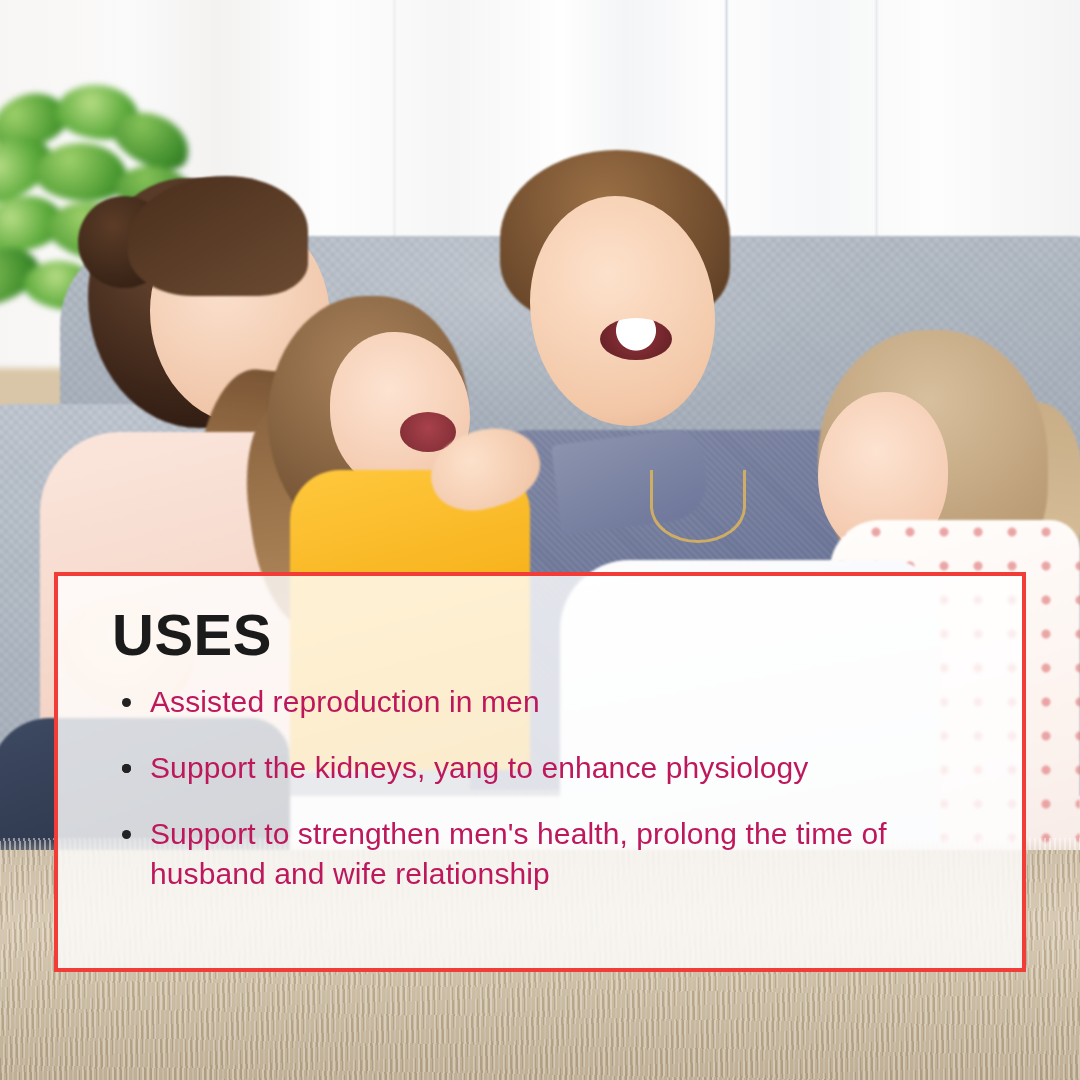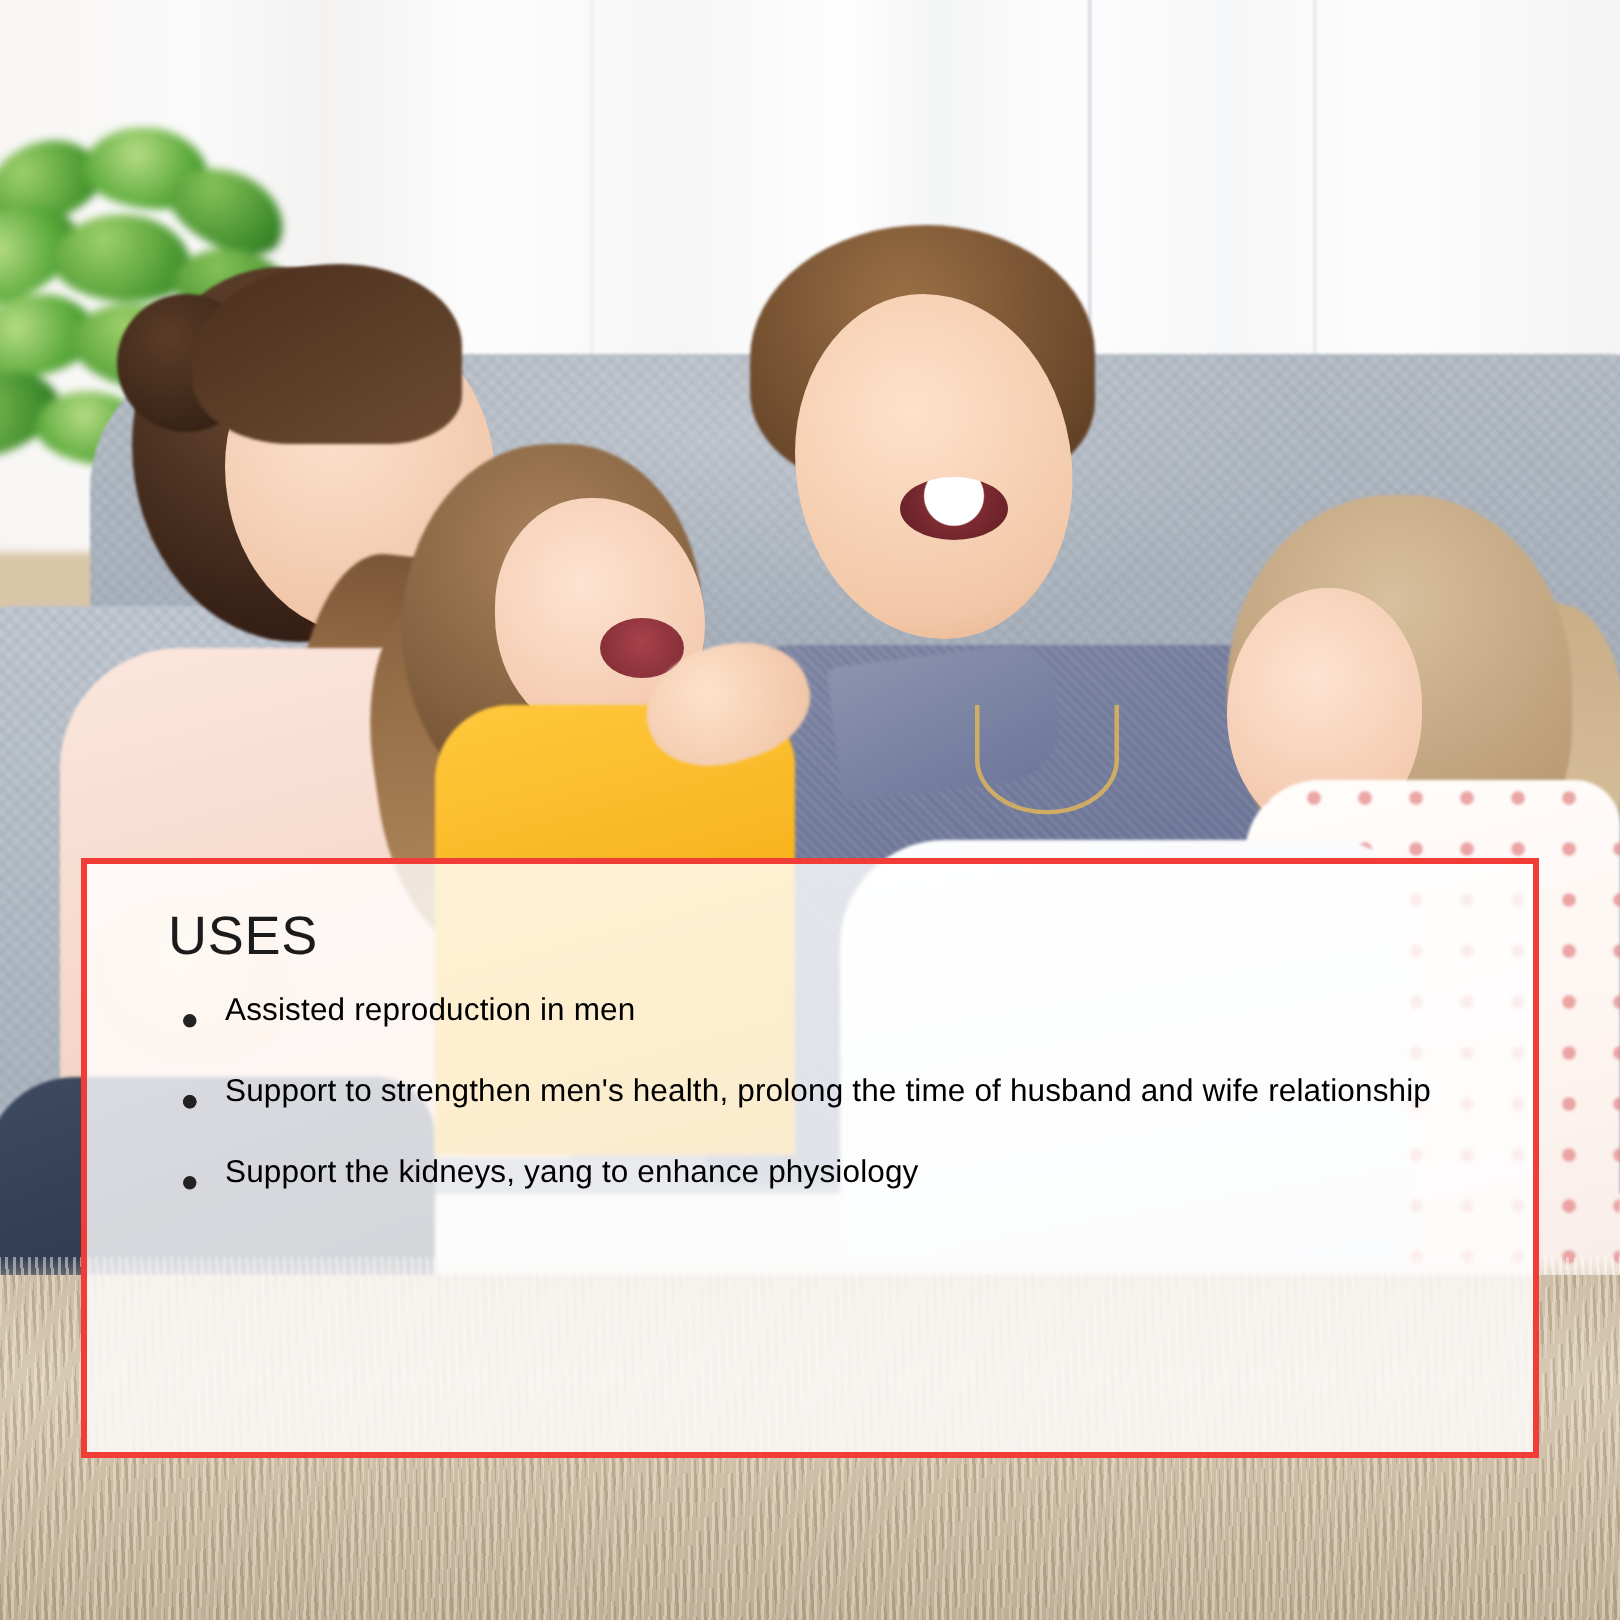--- a/index.html
+++ b/index.html
@@ -140,32 +140,32 @@
   .card{
     position:absolute;left:54px;top:572px;width:972px;height:400px;
     box-sizing:border-box;
     border:4px solid var(--accent,#f13c38);
     background:rgba(255,255,255,0.80);
     backdrop-filter:blur(1px);
   }
   .card-inner{position:absolute;inset:0;padding:30px 46px 0 52px;box-sizing:border-box;}
 
   .title{
-    font-size:36px;font-weight:normal;letter-spacing:.5px;
+    font-size:58px;font-weight:bold;letter-spacing:.5px;
     color:#1b1b1b;margin:0 0 18px 2px;line-height:1;
   }
 
   ul.bullets{list-style:none;margin:0;padding:0;}
   ul.bullets li{
     position:relative;
     padding-left:40px;
     margin:14px 0 26px 0;
-    font-size:21px;
+    font-size:30px;
     line-height:1.33;
-    color:#000000;
+    color:#be185d;
     font-weight:400;
     letter-spacing:.1px;
   }
   ul.bullets li:last-child{margin-bottom:0;}
   ul.bullets li .dot{
     position:absolute;left:12px;top:16px;width:9px;height:9px;border-radius:50%;
     background:#222;
   }
 </style>
 </head>
@@ -244,24 +244,24 @@
       <ul class="bullets">
         <li>
           <span class="dot"></span>
           <span>Assisted reproduction in men</span>
         </li>
         <li>
           <span class="dot"></span>
         </li>
         <li>
           <span class="dot"></span>
+          <span>Support the kidneys, yang to enhance physiology</span>
+        </li>
+        <li>
+          <span class="dot"></span>
           <span>Support to strengthen men's health, prolong the time of husband and wife relationship</span>
-        </li>
-        <li>
-          <span class="dot"></span>
-          <span>Support the kidneys, yang to enhance physiology</span>
         </li>
       </ul>
 
     </div>
   </div>
 
 </div>
 
 </body></html>

